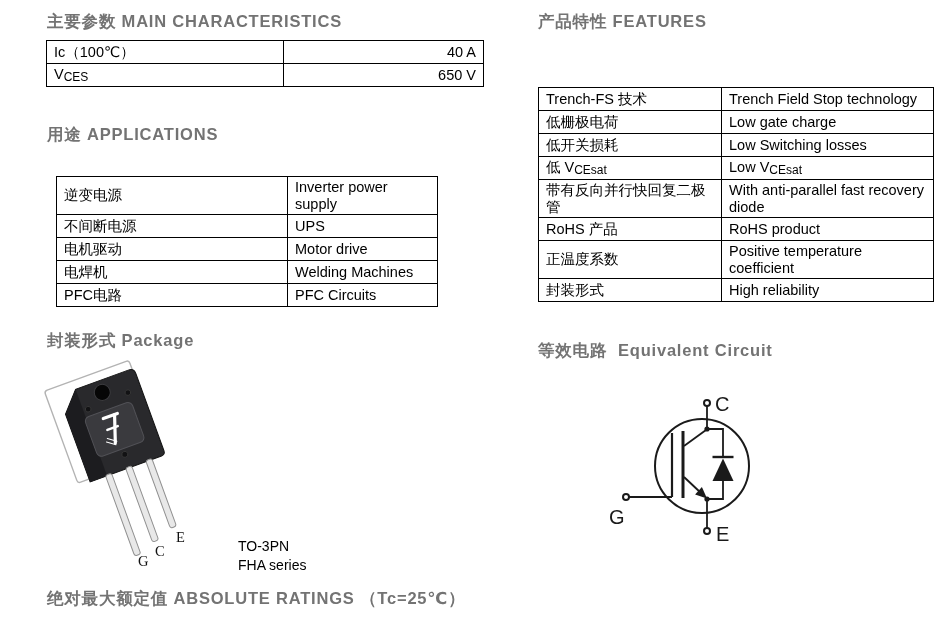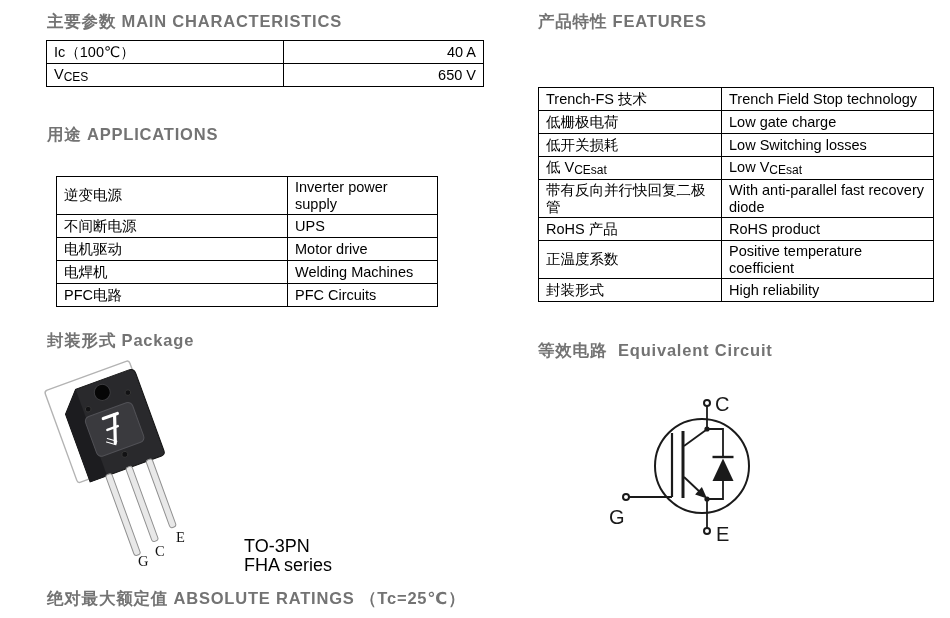--- a/index.html
+++ b/index.html
@@ -23,21 +23,21 @@
   }
   #tbl-main{left:46px;top:40px;width:438px;}
   #tbl-main td.c1{width:222px;}
   #tbl-main td.c2{text-align:right;}
   #tbl-apps{left:56px;top:176px;width:382px;}
   #tbl-apps td.c1{width:216px;}
   #tbl-feat{left:538px;top:43px;width:396px;margin-top:44px;}
   #tbl-feat td.c1{width:168px;}
   .sb{font-size:12px;position:relative;top:2px;}
   .pkg-note{
-    position:absolute;left:244px;top:537px;font-size:18px;line-height:19px;
+    position:absolute;left:238px;top:537px;font-size:14px;line-height:19px;
   }
   svg text{font-family:"Liberation Sans","DejaVu Sans",sans-serif;}
   svg .serif{font-family:"Liberation Serif","DejaVu Serif",serif;}
 </style>
 </head>
 <body>
 
 <div class="page">
 
   <div class="h" style="left:47px;top:11px;">主要参数 MAIN CHARACTERISTICS</div>

